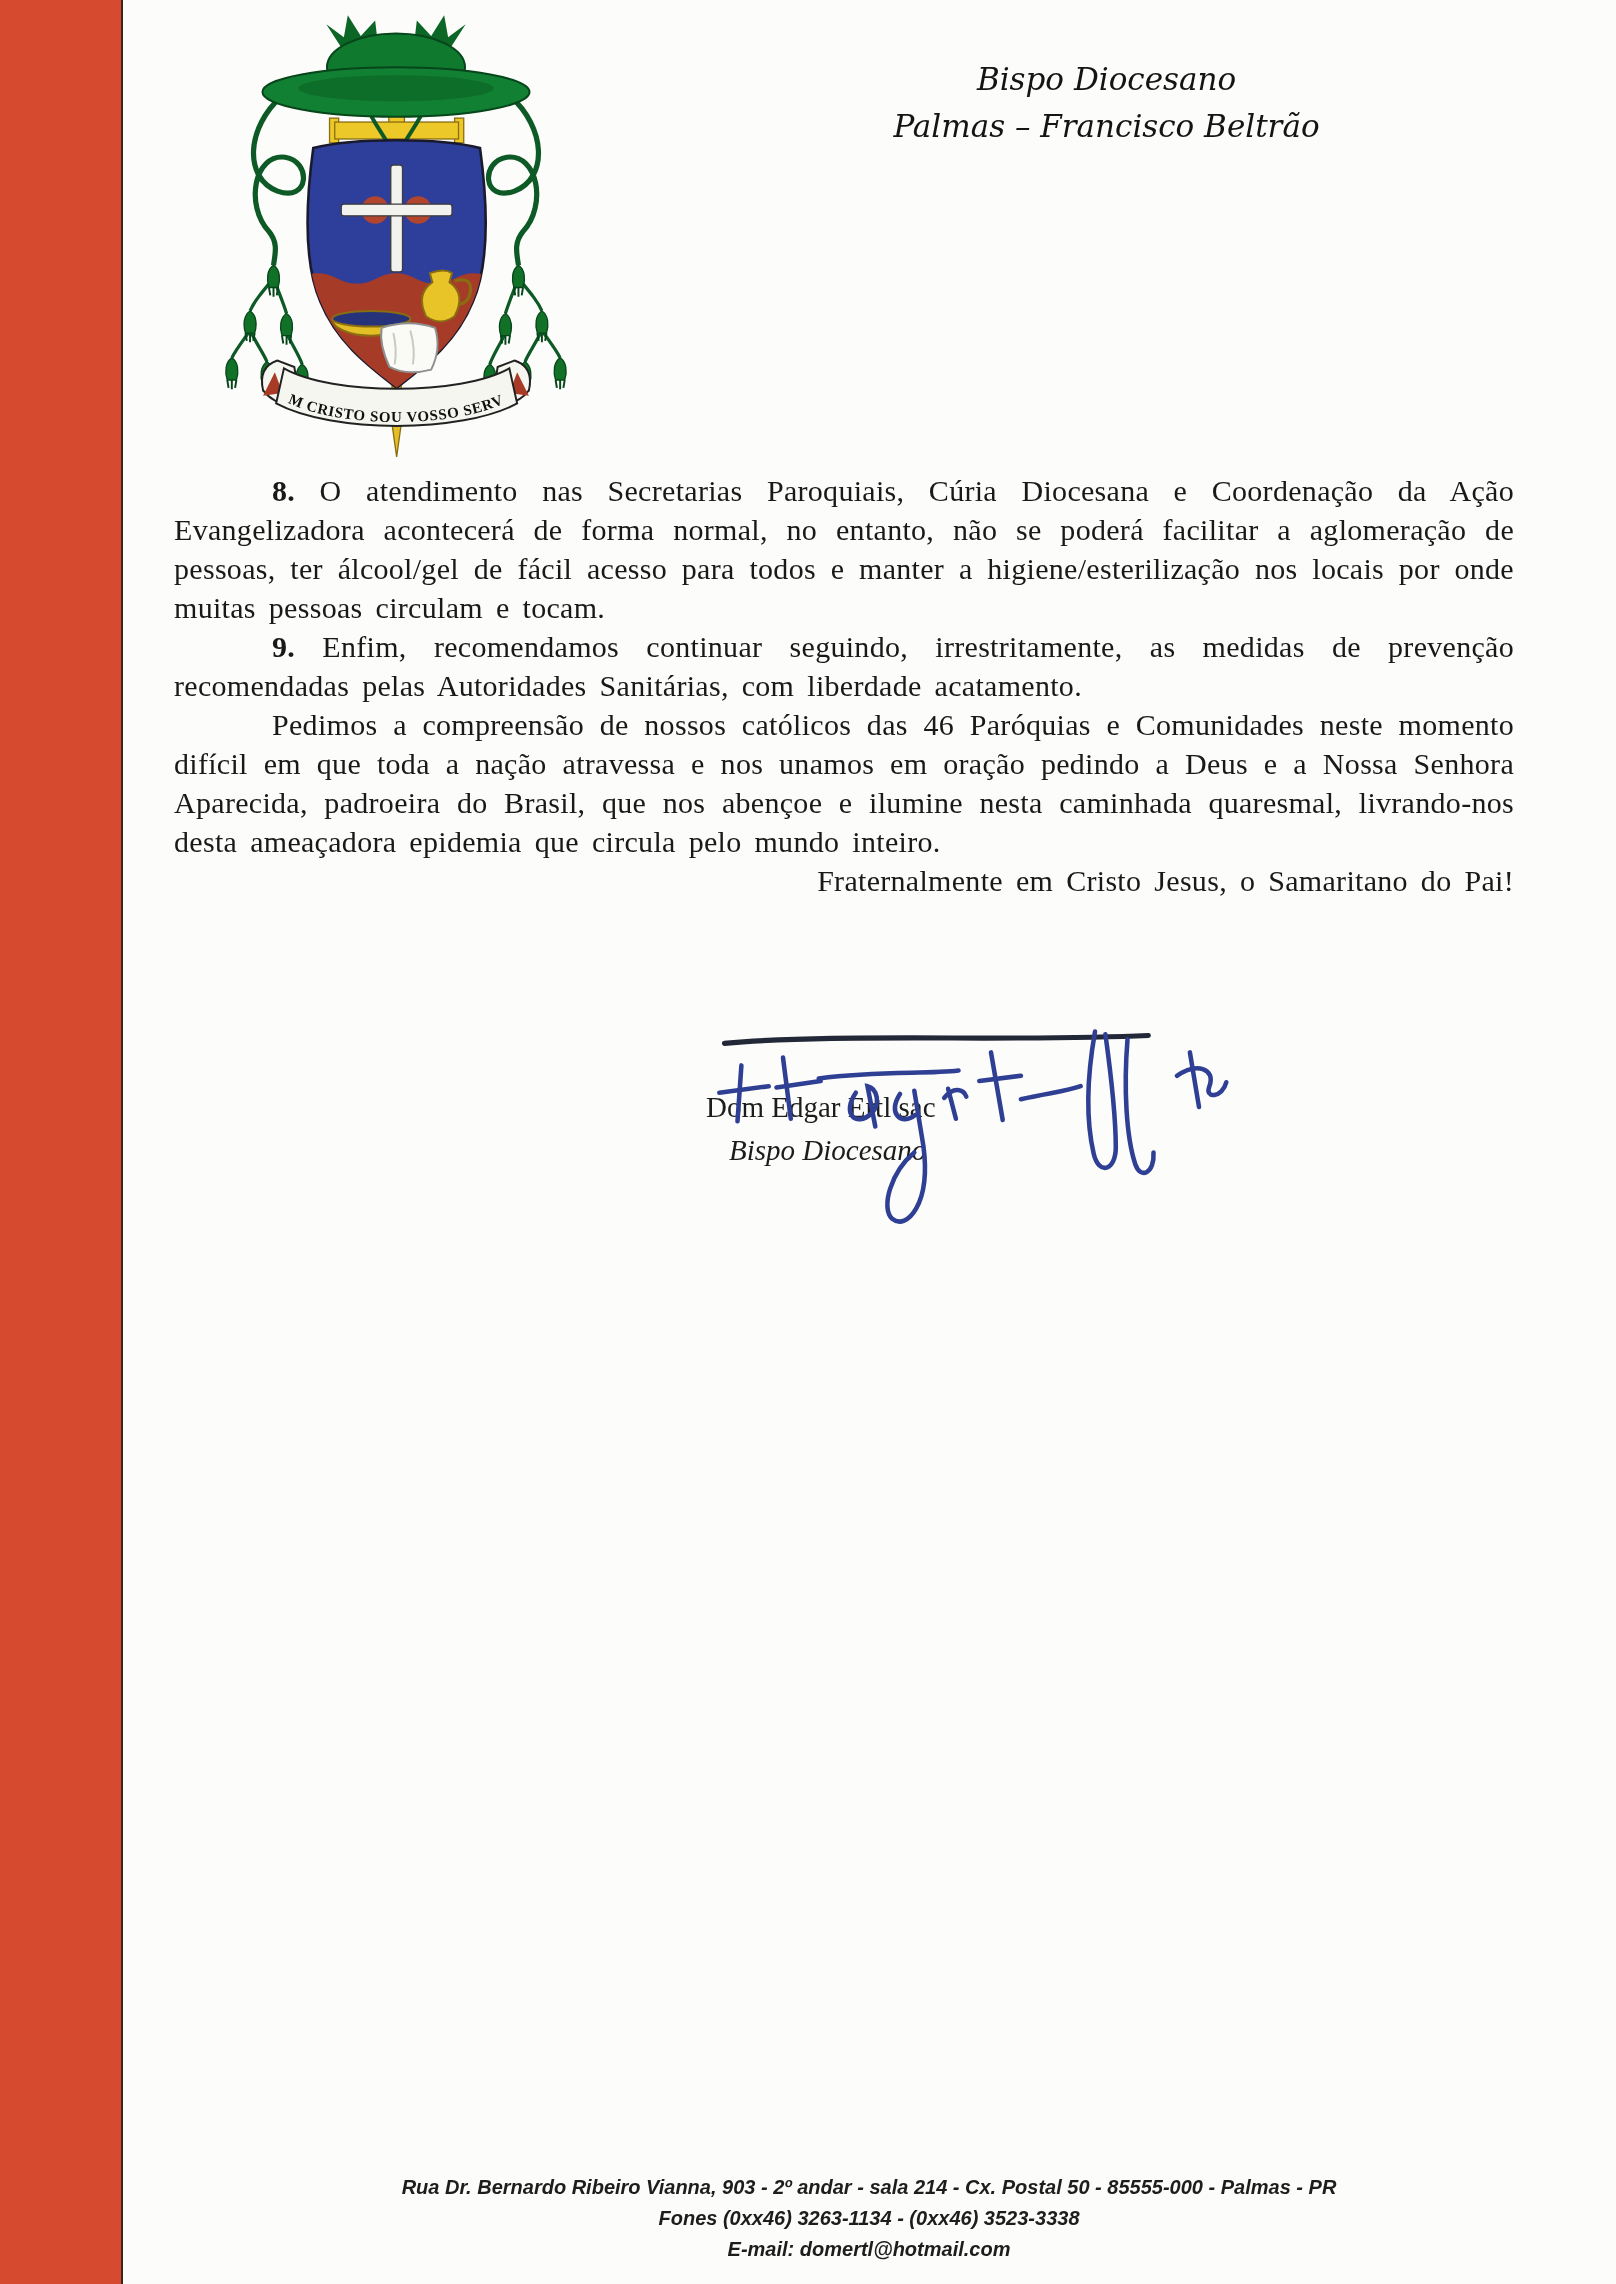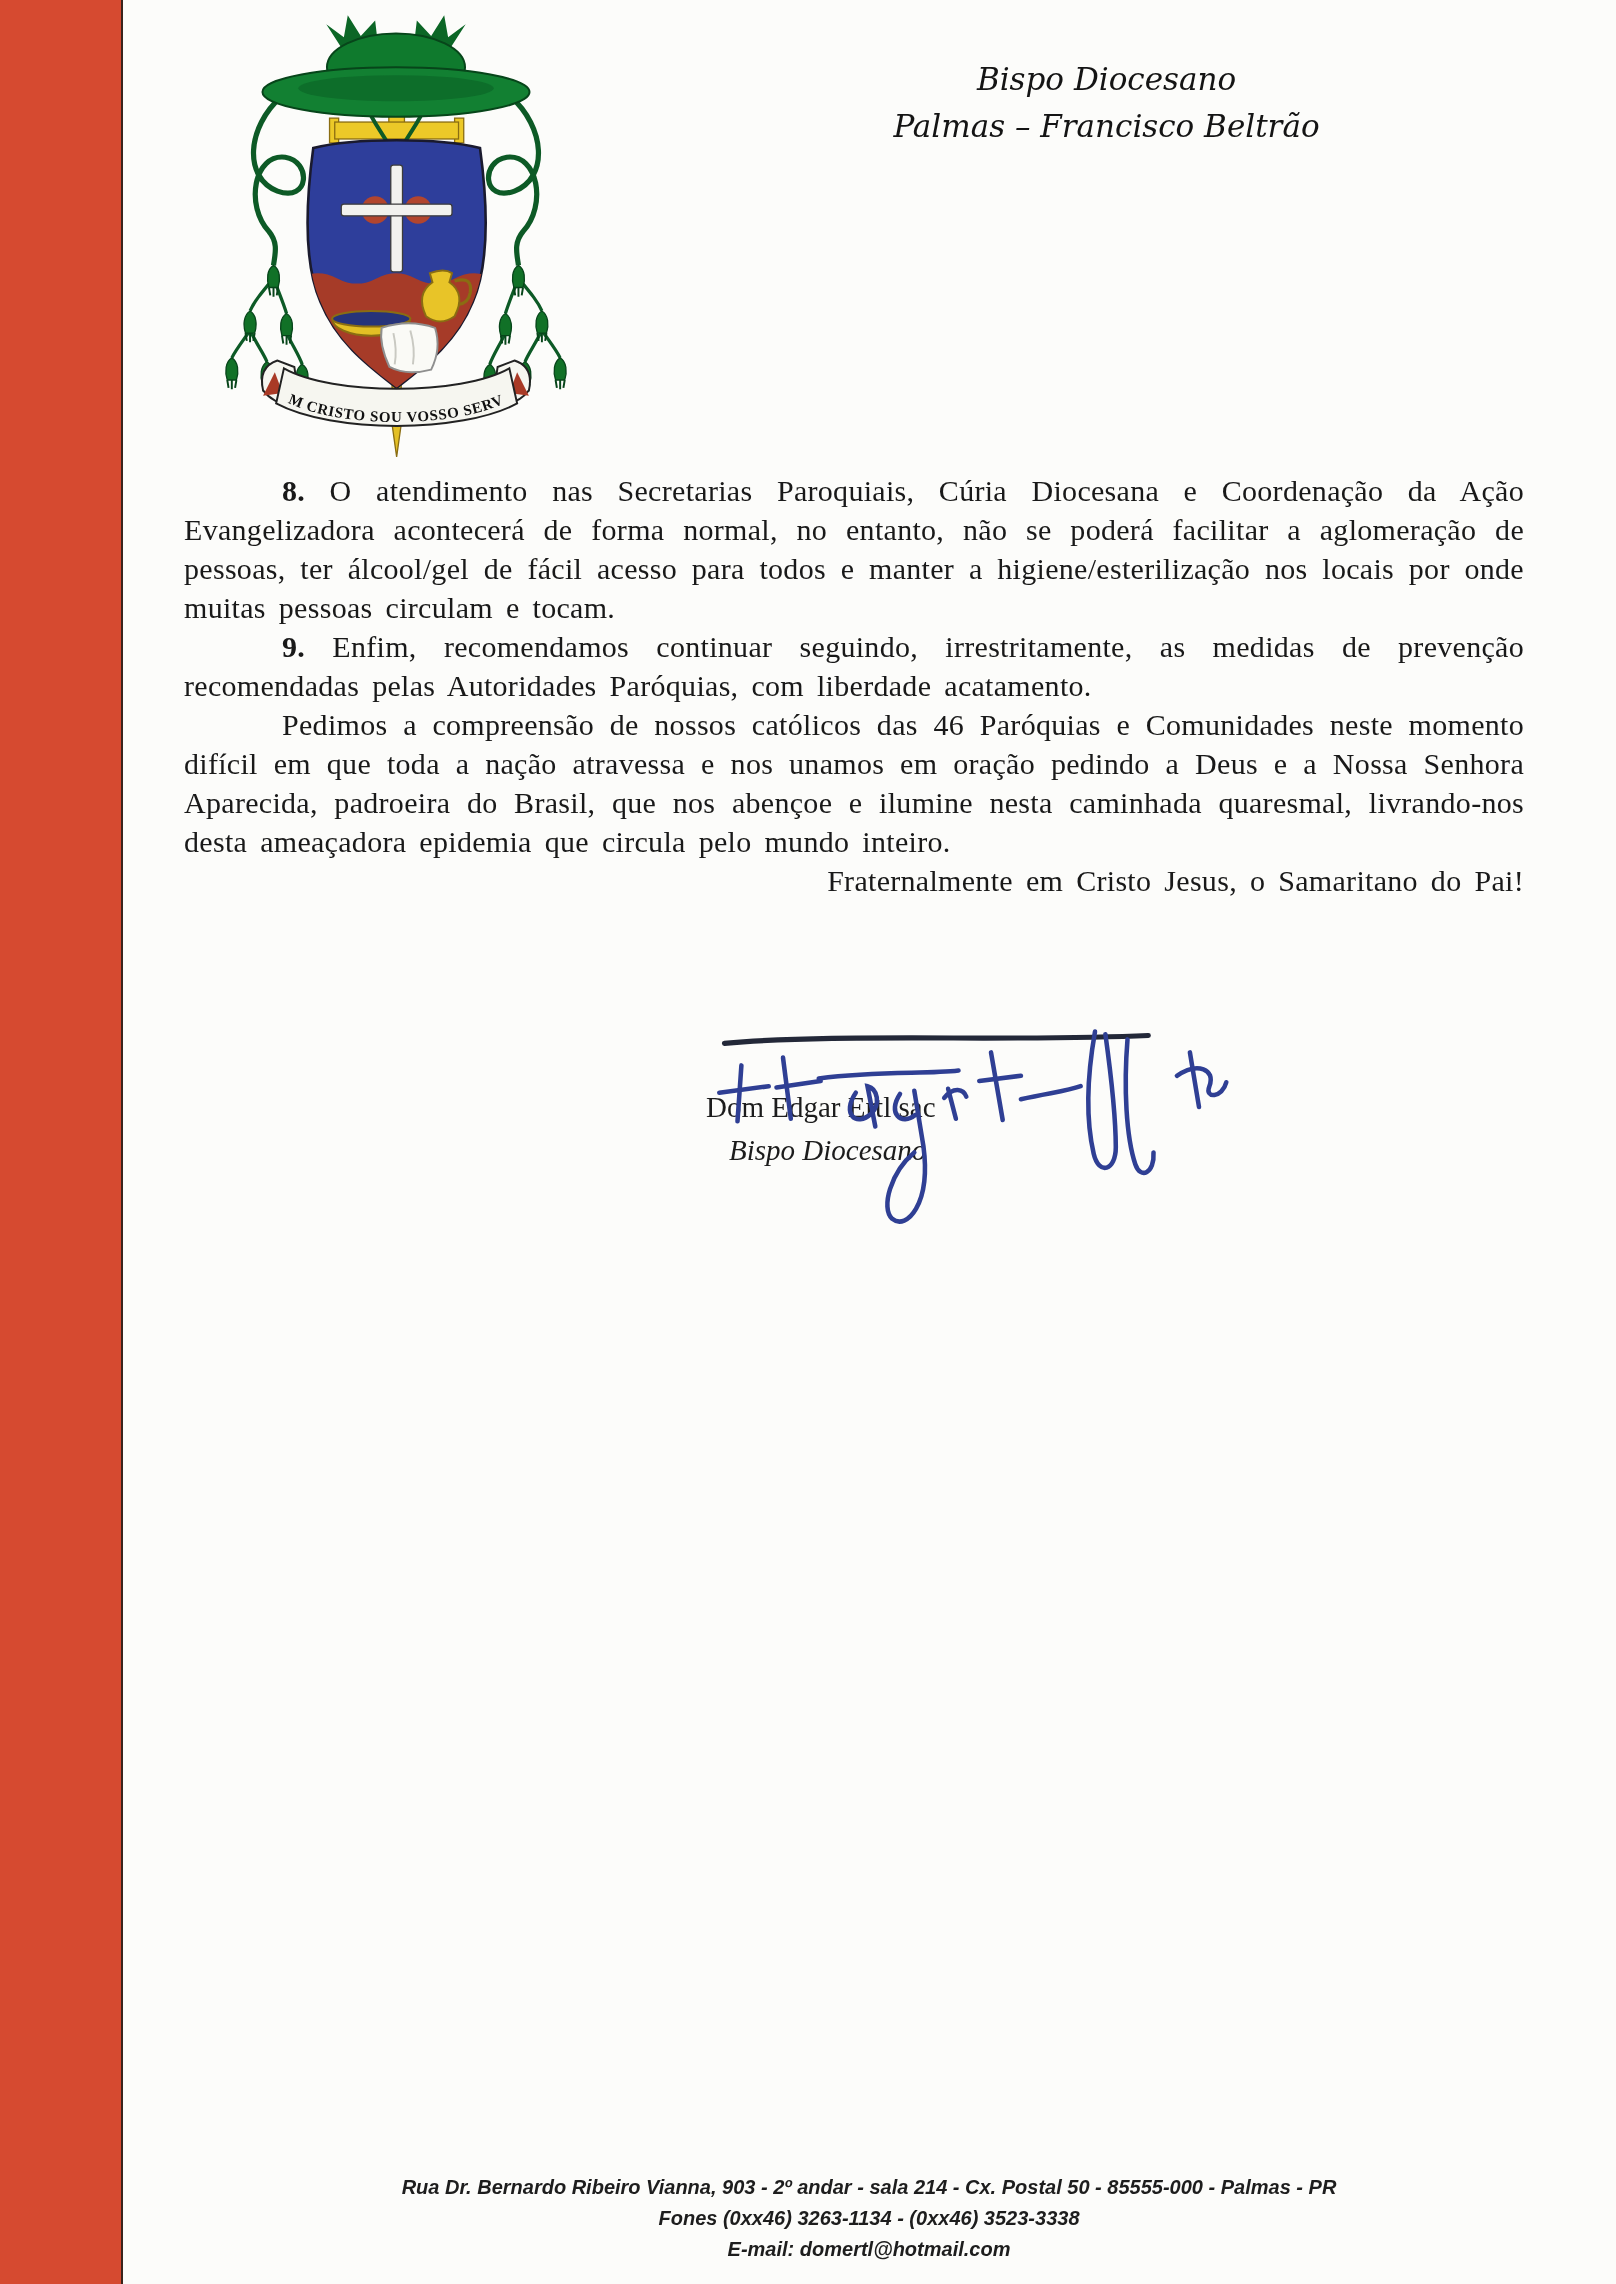--- a/index.html
+++ b/index.html
@@ -19,21 +19,21 @@
   .letterhead {
     position:absolute; left:690px; top:47px; width:833px;
     text-align:center; color:#141414;
     font-family:"DejaVu Serif", serif; font-style:italic;
   }
   .lh-name    { font-size:55px; letter-spacing:1.3px; white-space:nowrap; }
   .lh-title   { font-size:31px; margin-top:14.3px; }
   .lh-diocese { font-size:31px; margin-top:11px; }
   
   .body-text {
-    position:absolute; left:184px; top:471px; width:1340px;
+    position:absolute; left:174px; top:471px; width:1340px;
     font-size:30px; line-height:39px; color:#191919;
     text-align:justify; word-spacing:5.2px; letter-spacing:0.3px;
   }
   .body-text p { margin:0; text-indent:98px; }
   .pnum { font-weight:bold; }
   .gap-closing { margin-top:25px; }
   .valediction { margin-top:57px; text-align:right; }
   
   .sig-name {
     position:absolute; left:706px; top:1091px;
@@ -145,21 +145,21 @@
     </g>
   </svg>
 
   <header class="letterhead">
     <div class="lh-title">Bispo Diocesano</div>
     <div class="lh-diocese">Palmas – Francisco Beltrão</div>
   </header>
 
   <main class="body-text">
     <p><span class="pnum">8.</span> <span>O atendimento nas Secretarias Paroquiais, Cúria Diocesana e Coordenação da Ação Evangelizadora acontecerá de forma normal, no entanto, não se poderá facilitar a aglomeração de pessoas, ter álcool/gel de fácil acesso para todos e manter a higiene/esterilização nos locais por onde muitas pessoas circulam e tocam.</span></p>
-    <p><span class="pnum">9.</span> <span>Enfim, recomendamos continuar seguindo, irrestritamente, as medidas de prevenção recomendadas pelas Autoridades Paróquias, com liberdade acatamento.</span></p>
+    <p><span class="pnum">9.</span> <span>Enfim, recomendamos continuar seguindo, irrestritamente, as medidas de prevenção recomendadas pelas Autoridades Sanitárias, com liberdade acatamento.</span></p>
     <p class="gap-closing">Pedimos a compreensão de nossos católicos das 46 Paróquias e Comunidades neste momento difícil em que toda a nação atravessa e nos unamos em oração pedindo a Deus e a Nossa Senhora Aparecida, padroeira do Brasil, que nos abençoe e ilumine nesta caminhada quaresmal, livrando-nos desta ameaçadora epidemia que circula pelo mundo inteiro.</p>
     <p class="valediction">Fraternalmente em Cristo Jesus, o Samaritano do Pai!</p>
   </main>
 
   <div class="sig-name">Dom Edgar Ertl sac</div>
   <div class="sig-title">Bispo Diocesano</div>
 
   <svg class="signature-ink" width="560" height="221" viewBox="0 0 860 340">
     <path d="M60,42 C240,26 500,40 712,30" stroke="#232838" stroke-width="8" fill="none" stroke-linecap="round"></path>
     <g stroke="#2f3f94" stroke-width="7" fill="none" stroke-linecap="round">

